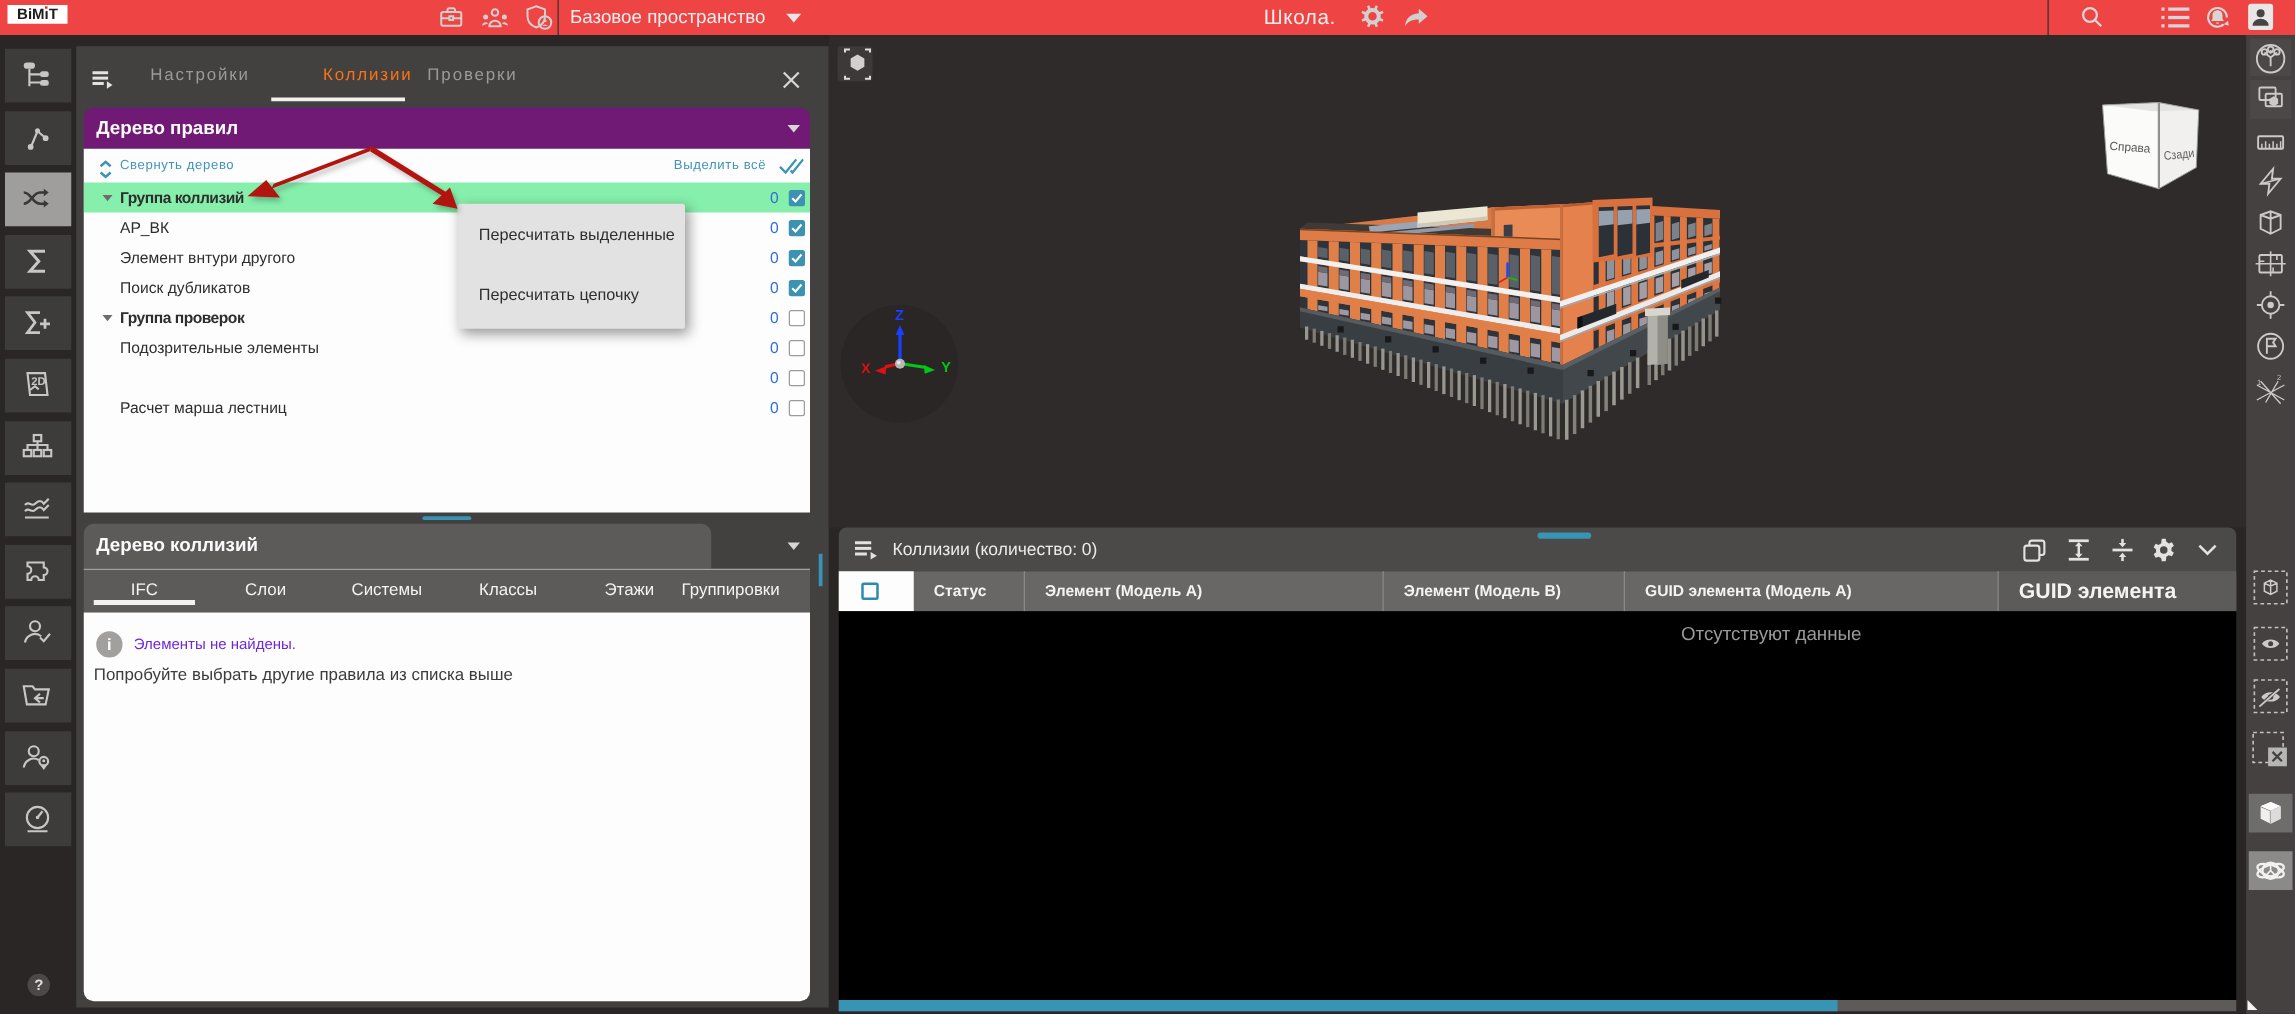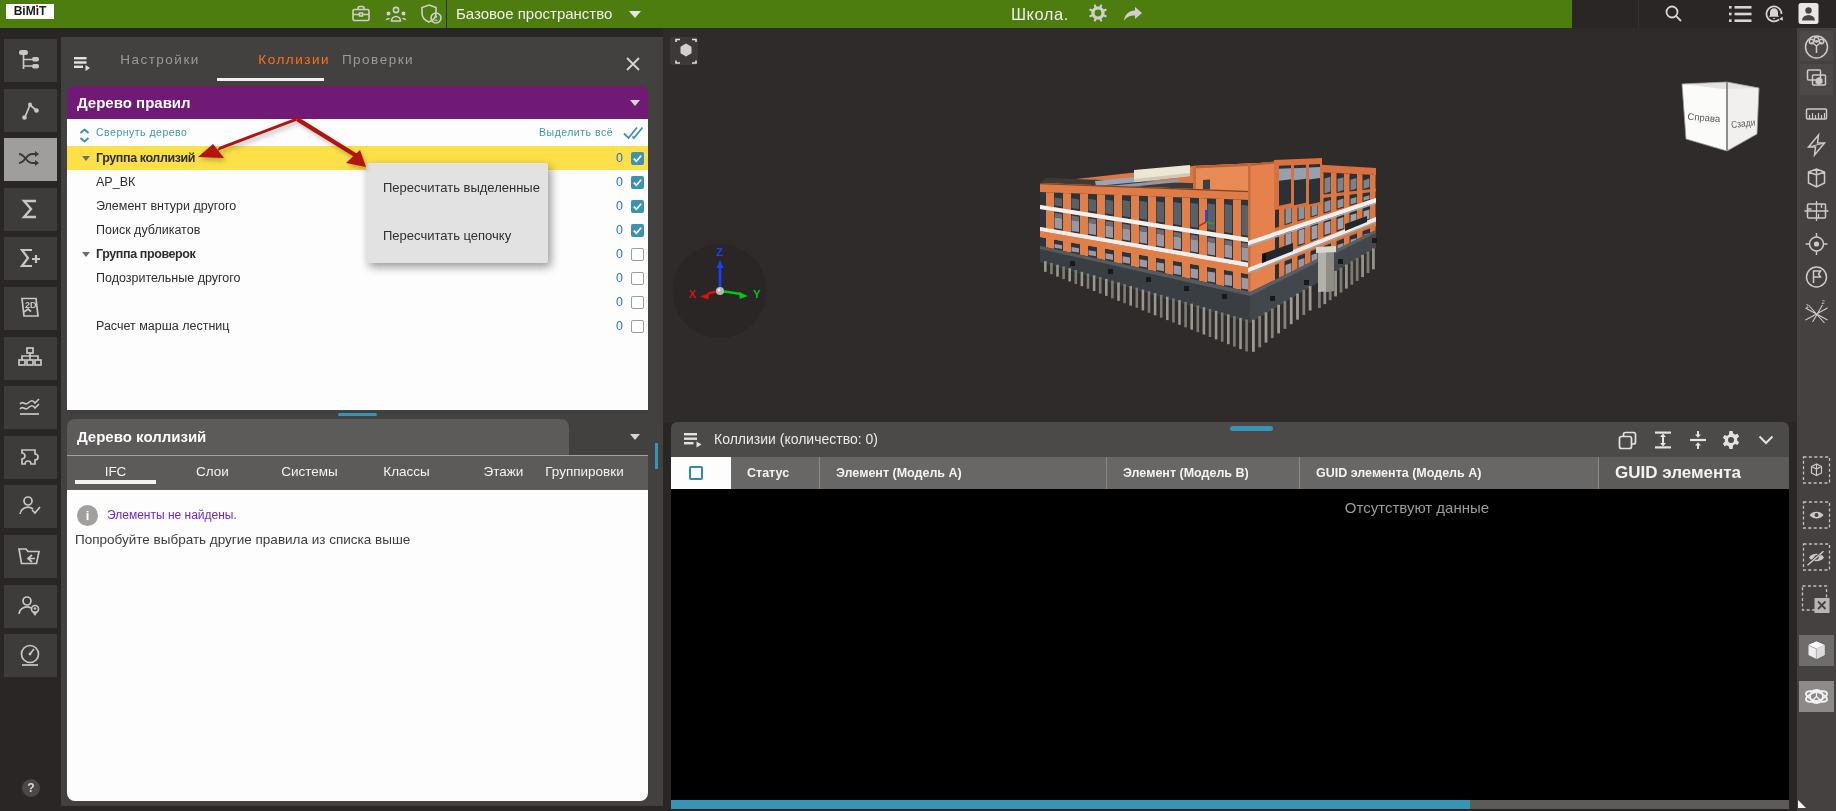--- a/index.html
+++ b/index.html
@@ -4,21 +4,21 @@
 <style>
   * { margin:0; padding:0; box-sizing:border-box; }
   html,body { width:1836px; height:811px; overflow:hidden; }
   body { background:#2a2626; font-family:"Liberation Sans", sans-serif; position:relative; }
   .abs { position:absolute; }
   svg { display:block; }
 </style>
 </head>
 <body>
 
-<div class="abs" id="topbar" style="left:0;top:0;width:1572px;height:28px;background:#4d7c0f;">
+<div class="abs" id="topbar" style="left:0;top:0;width:1836px;height:28px;background:#ef4444;">
   <div class="abs" style="left:6px;top:4px;width:48px;height:15px;background:#fff;color:#1c1c1c;font-weight:bold;font-size:12px;line-height:15px;text-align:center;letter-spacing:0px;">BiM<span style="position:relative;">ı<span style="position:absolute;left:0.5px;top:1.2px;width:2px;height:2px;background:#e03020;"></span></span>T</div>
   <svg class="abs" style="left:350px;top:3px" width="22" height="22" viewBox="0 0 22 22" fill="none" stroke="#d2d0cf" stroke-width="1.6">
     <rect x="3" y="6.5" width="16" height="11" rx="1.5"></rect>
     <path d="M8 6.5 V5 a1.5 1.5 0 0 1 1.5-1.5 h3 A1.5 1.5 0 0 1 14 5 v1.5 M3 11.5 h6.5 m3 0 H19 M9.5 10 h3 v3 h-3 z"></path>
   </svg>
   <svg class="abs" style="left:383px;top:3px" width="26" height="22" viewBox="0 0 26 22" fill="#d2d0cf">
     <circle cx="13" cy="7" r="2.6" fill="none" stroke="#d2d0cf" stroke-width="1.6"></circle>
     <path d="M8.5 18 a4.5 4.5 0 0 1 9 0 z" fill="none" stroke="#d2d0cf" stroke-width="1.6"></path>
     <circle cx="5.5" cy="10.5" r="2"></circle>
       <path d="M2.5 17.5 a3 3 0 0 1 5 -1.8"></path>
@@ -213,21 +213,21 @@
     <svg class="abs" style="left:11px;top:9px" width="13" height="15" viewBox="0 0 13 15" fill="none" stroke="#3b93b5" stroke-width="2">
       <path d="M2.5 5 L6.5 1.5 L10.5 5"></path>
       <path d="M2.5 10 L6.5 13.5 L10.5 10"></path>
     </svg>
     <div class="abs" style="left:29px;top:3px;height:21px;line-height:21px;color:#3e95b8;font-size:10.5px;letter-spacing:0.5px;">Свернуть дерево</div>
     <div class="abs" style="right:35px;top:3px;height:21px;line-height:21px;color:#3e95b8;font-size:10.5px;letter-spacing:0.5px;">Выделить всё</div>
     <svg class="abs" style="left:556px;top:7px" width="20" height="14" viewBox="0 0 20 14" fill="none" stroke="#3b93b5" stroke-width="1.8">
       <path d="M1 7.5 L5.5 12 L14 1.5"></path>
       <path d="M9.5 10.5 L11 12 L19.5 1.5"></path>
     </svg>
-    <div class="abs" style="left:0;top:27px;width:581px;height:24px;background:#fde047;">
+    <div class="abs" style="left:0;top:27px;width:581px;height:24px;background:#86efac;">
         <div class="abs" style="left:15px;top:10px;width:0;height:0;border-left:4.5px solid transparent;border-right:4.5px solid transparent;border-top:5px solid #6e6c6c;"></div>
         <div class="abs" style="left:29px;top:0;height:24px;line-height:24px;color:#2e2e2e;font-size:12.5px;font-weight:bold;letter-spacing:-0.4px;white-space:nowrap;">Группа коллизий</div>
         <div class="abs" style="left:536px;top:0;width:20px;height:24px;line-height:24px;color:#2e6ce0;font-size:12.5px;text-align:right;">0</div>
         <div class="abs" style="left:564px;top:6px;width:13px;height:13px;background:#3c92b0;border-radius:2px;">
           <svg width="13" height="13" viewBox="0 0 13 13">
             <path d="M2.8 6.6 L5.4 9.2 L10.2 3.6" fill="none" stroke="#fff" stroke-width="1.7"></path>
           </svg>
         </div>
       </div>
 <div class="abs" style="left:0;top:51px;width:581px;height:24px;">
@@ -257,21 +257,21 @@
           </svg>
         </div>
       </div>
 <div class="abs" style="left:0;top:123px;width:581px;height:24px;">
         <div class="abs" style="left:15px;top:10px;width:0;height:0;border-left:4.5px solid transparent;border-right:4.5px solid transparent;border-top:5px solid #6e6c6c;"></div>
         <div class="abs" style="left:29px;top:0;height:24px;line-height:24px;color:#2e2e2e;font-size:12.5px;font-weight:bold;letter-spacing:-0.4px;white-space:nowrap;">Группа проверок</div>
         <div class="abs" style="left:536px;top:0;width:20px;height:24px;line-height:24px;color:#2e6ce0;font-size:12.5px;text-align:right;">0</div>
         <div class="abs" style="left:564px;top:6px;width:13px;height:13px;background:#fff;border:1.5px solid #9d9b9b;border-radius:2px;"></div>
       </div>
 <div class="abs" style="left:0;top:147px;width:581px;height:24px;">
-        <div class="abs" style="left:29px;top:0;height:24px;line-height:24px;color:#2e2e2e;font-size:12.5px;white-space:nowrap;">Подозрительные другого</div>
+        <div class="abs" style="left:29px;top:0;height:24px;line-height:24px;color:#2e2e2e;font-size:12.5px;white-space:nowrap;">Подозрительные элементы</div>
         <div class="abs" style="left:536px;top:0;width:20px;height:24px;line-height:24px;color:#2e6ce0;font-size:12.5px;text-align:right;">0</div>
         <div class="abs" style="left:564px;top:6px;width:13px;height:13px;background:#fff;border:1.5px solid #9d9b9b;border-radius:2px;"></div>
       </div>
 <div class="abs" style="left:0;top:171px;width:581px;height:24px;">
         <div class="abs" style="left:536px;top:0;width:20px;height:24px;line-height:24px;color:#2e6ce0;font-size:12.5px;text-align:right;">0</div>
         <div class="abs" style="left:564px;top:6px;width:13px;height:13px;background:#fff;border:1.5px solid #9d9b9b;border-radius:2px;"></div>
       </div>
 <div class="abs" style="left:0;top:195px;width:581px;height:24px;">
         <div class="abs" style="left:29px;top:0;height:24px;line-height:24px;color:#2e2e2e;font-size:12.5px;white-space:nowrap;">Расчет марша лестниц</div>
         <div class="abs" style="left:536px;top:0;width:20px;height:24px;line-height:24px;color:#2e6ce0;font-size:12.5px;text-align:right;">0</div>

